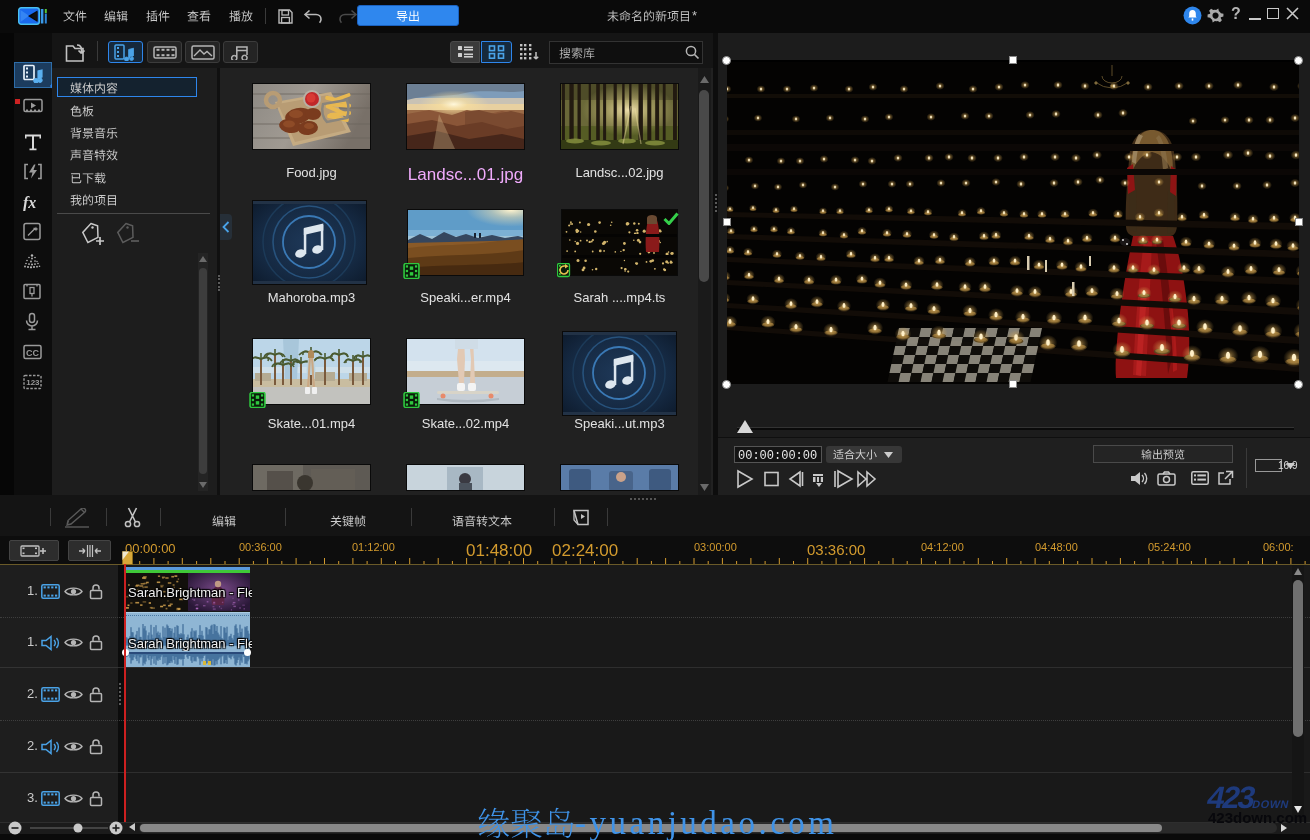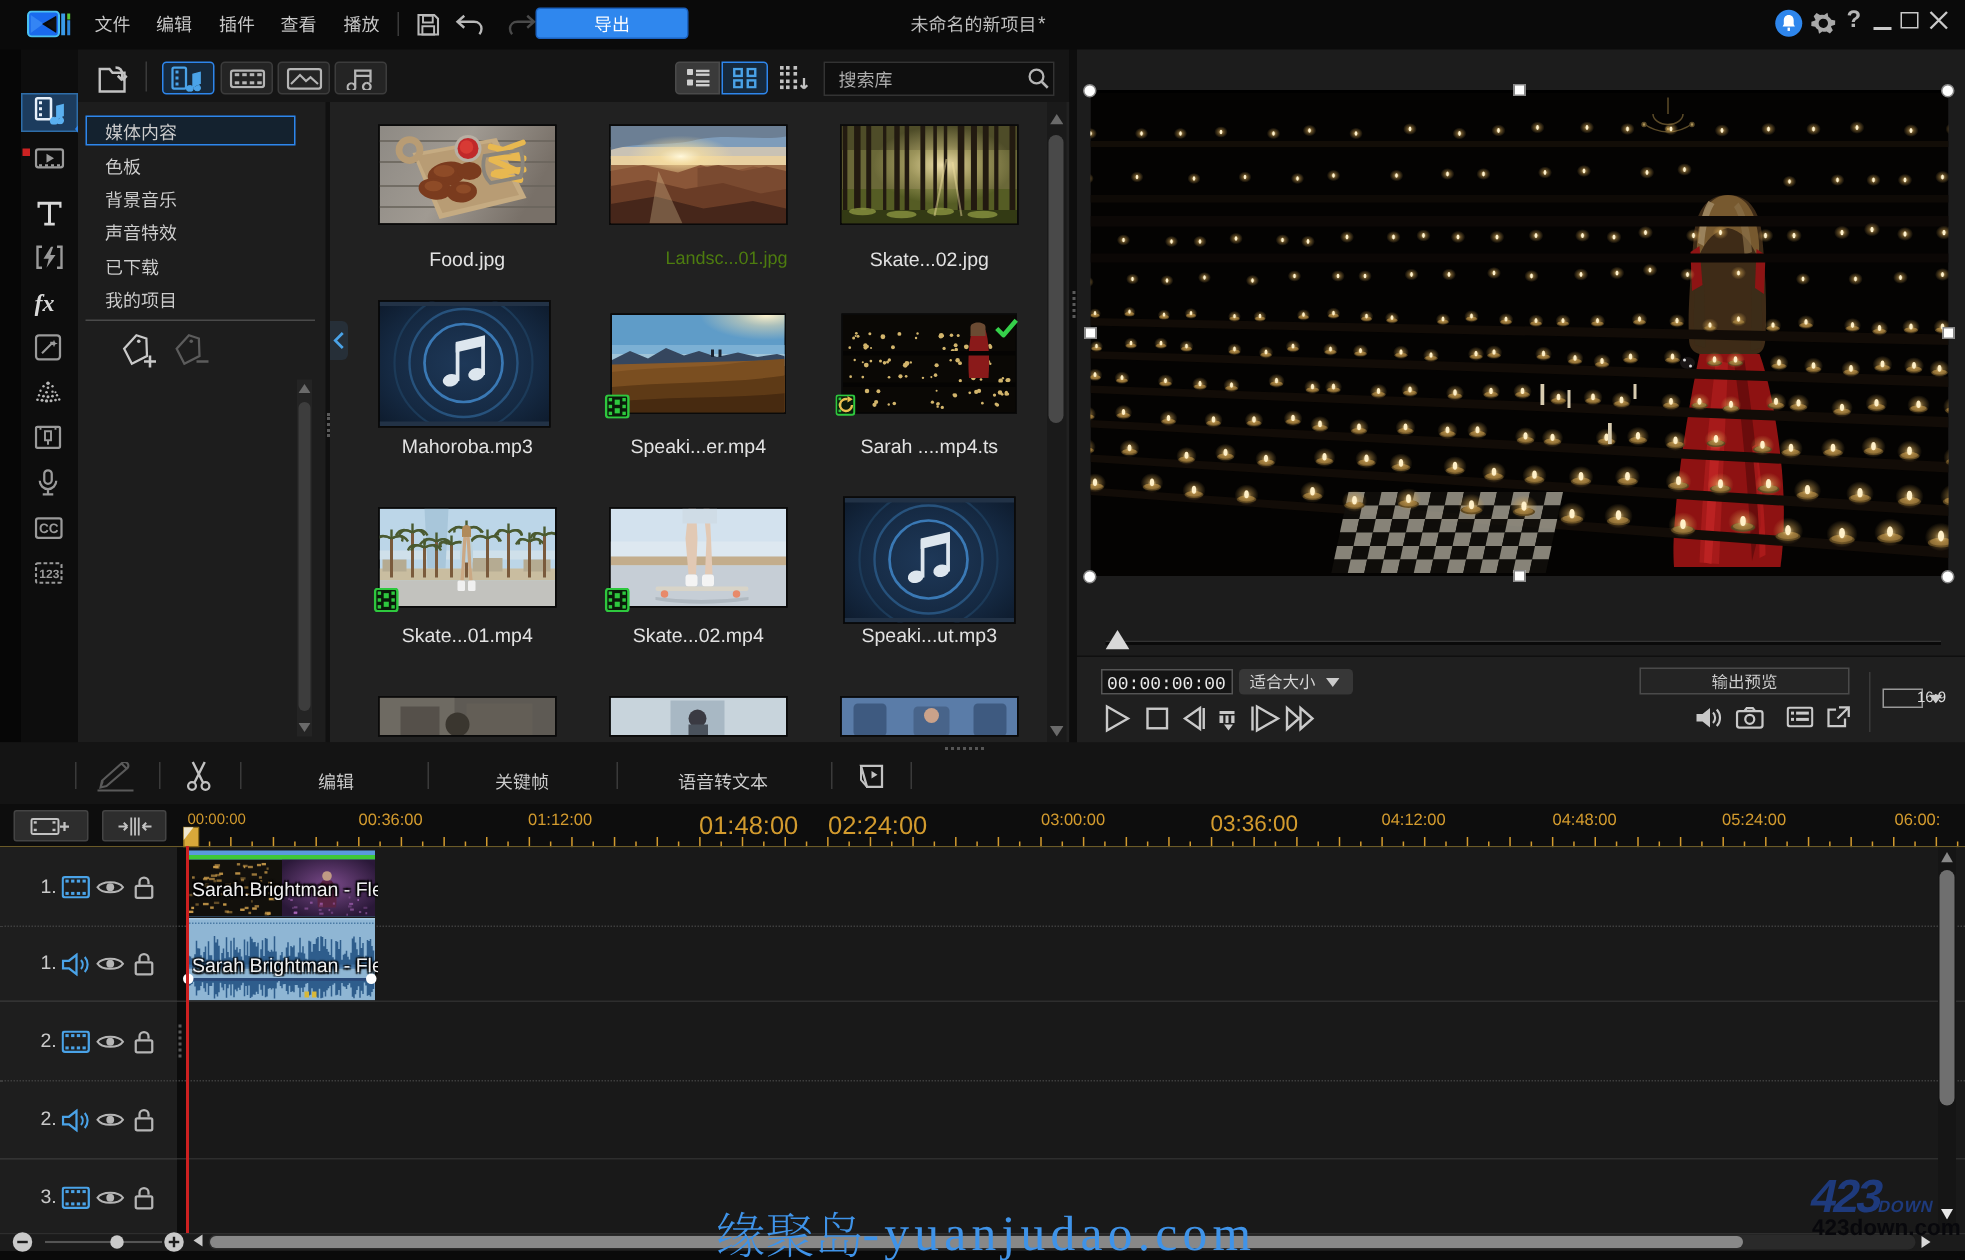--- a/index.html
+++ b/index.html
@@ -691,22 +691,22 @@
       <rect x="2" y="6" width="1.8" height="1.8"></rect>
       <rect x="2" y="10" width="1.8" height="1.8"></rect>
     </g>
 <path d="M11 7 a4 4 0 1 1 -3 -3.9" fill="none" stroke="#e8c050" stroke-width="1.6"></path>
 <path d="M8 1 L11.5 3.2 L8 5.4 Z" fill="#e8c050"></path>
 </svg>
 <svg class="abs" style="left:663px;top:212px" width="16" height="13" viewBox="0 0 16 13">
 <path d="M1.5 7 L6 11.5 L14.5 1.5" fill="none" stroke="#35d04a" stroke-width="3"></path>
 </svg>
 <div class="abs" style="left:252px;top:165px;width:119px;text-align:center;font-size:13px;color:#e2e2e2">Food.jpg</div>
-<div class="abs" style="left:406px;top:165px;width:119px;text-align:right;font-size:12px;color:#4d7c0f">Landsc...01.jpg</div>
-<div class="abs" style="left:560px;top:165px;width:119px;text-align:center;font-size:13px;color:#e2e2e2">Skate...02.jpg</div>
+<div class="abs" style="left:406px;top:165px;width:119px;text-align:center;font-size:17px;color:#f0abfc">Landsc...01.jpg</div>
+<div class="abs" style="left:560px;top:165px;width:119px;text-align:center;font-size:13px;color:#e2e2e2">Landsc...02.jpg</div>
 <div class="abs" style="left:252px;top:290px;width:119px;text-align:center;font-size:13px;color:#e2e2e2">Mahoroba.mp3</div>
 <div class="abs" style="left:406px;top:290px;width:119px;text-align:center;font-size:13px;color:#e2e2e2">Speaki...er.mp4</div>
 <div class="abs" style="left:560px;top:290px;width:119px;text-align:center;font-size:13px;color:#e2e2e2">Sarah ....mp4.ts</div>
 <div class="abs" style="left:252px;top:416px;width:119px;text-align:center;font-size:13px;color:#e2e2e2">Skate...01.mp4</div>
 <div class="abs" style="left:406px;top:416px;width:119px;text-align:center;font-size:13px;color:#e2e2e2">Skate...02.mp4</div>
 <div class="abs" style="left:560px;top:416px;width:119px;text-align:center;font-size:13px;color:#e2e2e2">Speaki...ut.mp3</div>
 <div class="abs" style="left:698px;top:68px;width:13px;height:427px;background:#1a1a1a"></div>
 <svg class="abs" style="left:700px;top:76px" width="9" height="7" viewBox="0 0 9 7">
     <path d="M4.5 0 L9 7 L0 7 Z" fill="#6a6a6a"></path>
   </svg>
@@ -1189,21 +1189,21 @@
       <rect x="15" y="3.5" width="2" height="1.6"></rect>
       <rect x="15" y="8.5" width="2" height="1.6"></rect>
     </g>
 <path d="M23 4 V10 M20 7 H26" stroke="#c2c2c2" stroke-width="1.5"></path>
 </svg>
 <div class="abs" style="left:68px;top:540px;width:43px;height:21px;background:#2d2d2d;border:1px solid #444;border-radius:2px"></div>
 <svg class="abs" style="left:78px;top:544px" width="24" height="14" viewBox="0 0 24 14">
 <path d="M12 1 V13 M9.5 1 V13 M14.5 1 V13" stroke="#c2c2c2" stroke-width="1.2"></path>
 <path d="M1 7 H7 M7 7 L4.5 4.5 M7 7 L4.5 9.5 M23 7 H17 M17 7 L19.5 4.5 M17 7 L19.5 9.5" stroke="#c2c2c2" stroke-width="1.3" fill="none"></path>
 </svg>
-<div class="abs" style="left:125px;top:541px;font-size:10px;color:#d39b2e">00:00:00</div>
+<div class="abs" style="left:125px;top:541px;font-size:13px;color:#d39b2e">00:00:00</div>
 <div class="abs" style="left:239px;top:541px;font-size:11px;color:#d39b2e">00:36:00</div>
 <div class="abs" style="left:352px;top:541px;font-size:11px;color:#d39b2e">01:12:00</div>
 <div class="abs" style="left:466px;top:541px;font-size:17px;color:#d39b2e">01:48:00</div>
 <div class="abs" style="left:552px;top:541px;font-size:17px;color:#d39b2e">02:24:00</div>
 <div class="abs" style="left:694px;top:541px;font-size:11px;color:#d39b2e">03:00:00</div>
 <div class="abs" style="left:807px;top:541px;font-size:15px;color:#d39b2e">03:36:00</div>
 <div class="abs" style="left:921px;top:541px;font-size:11px;color:#d39b2e">04:12:00</div>
 <div class="abs" style="left:1035px;top:541px;font-size:11px;color:#d39b2e">04:48:00</div>
 <div class="abs" style="left:1148px;top:541px;font-size:11px;color:#d39b2e">05:24:00</div>
 <div class="abs" style="left:1263px;top:541px;font-size:11px;color:#d39b2e">06:00:</div>

